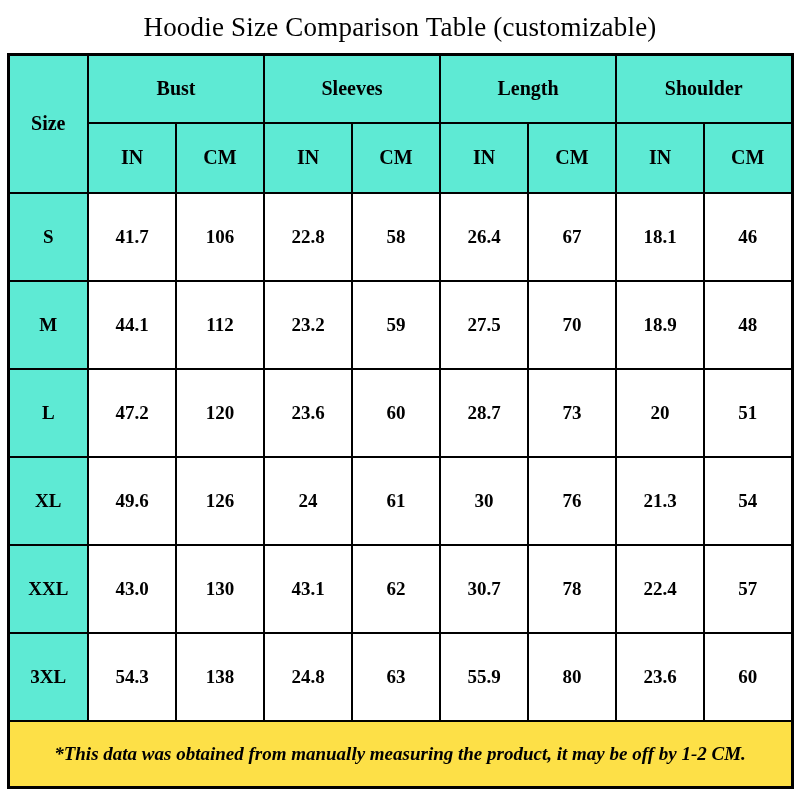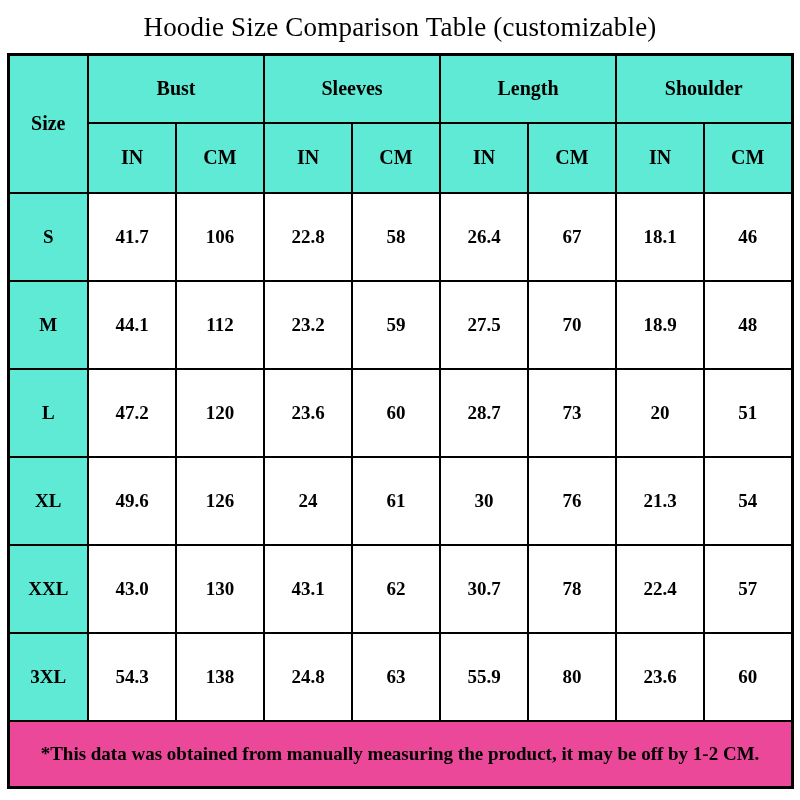--- a/index.html
+++ b/index.html
@@ -41,21 +41,22 @@
   tr.group-row   { height: 68px; }
   tr.unit-row    { height: 70px; }
   tr.data-row    { height: 88px; }
   tr.group-row th, tr.unit-row th { font-size: 20px; }
   th.size-head { font-size: 20px; margin-left: 24px; }
   td.footnote-cell {
     height: 64px;
     text-align: left;
     padding: 0 10px 0 12px;
     font-size: 20px;
-    background: #ec4899;
+    background: #fde047;
+    font-style: italic;
   }
 </style>
 </head>
 <body>
 
 <h1 class="page-title">Hoodie Size Comparison Table (customizable)</h1>
 
 <table class="size-table">
   <colgroup>
     <col class="size-col">

